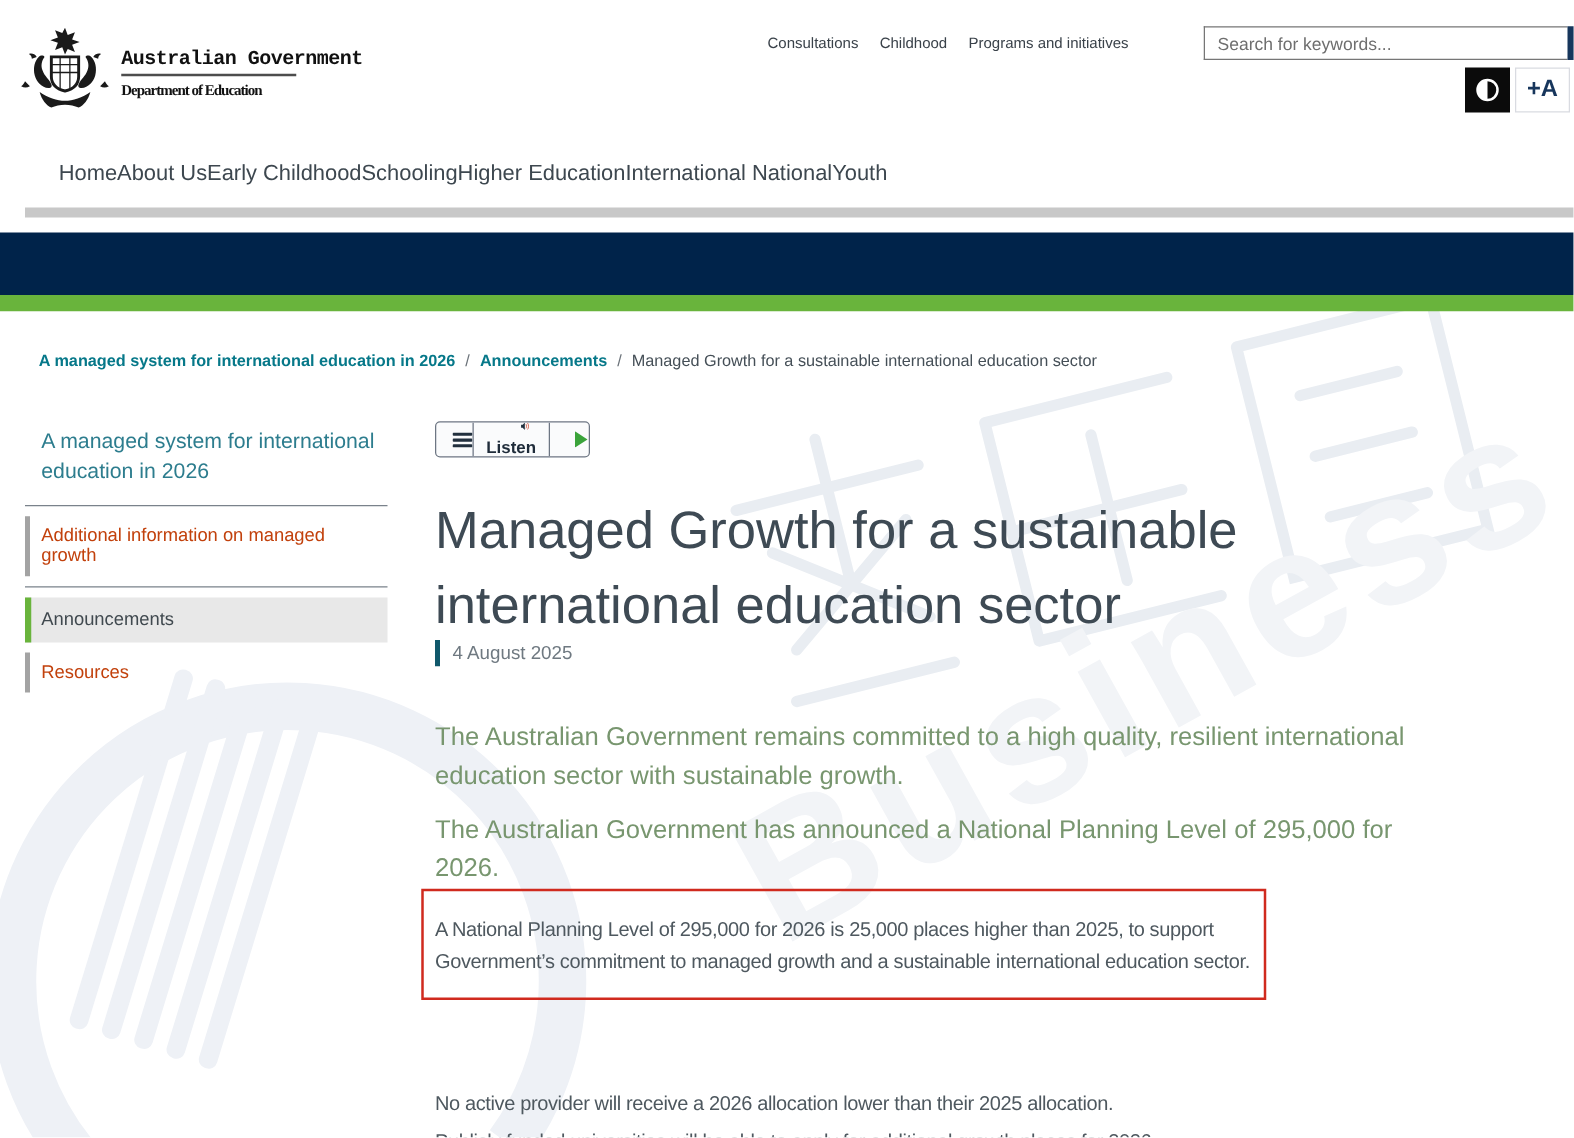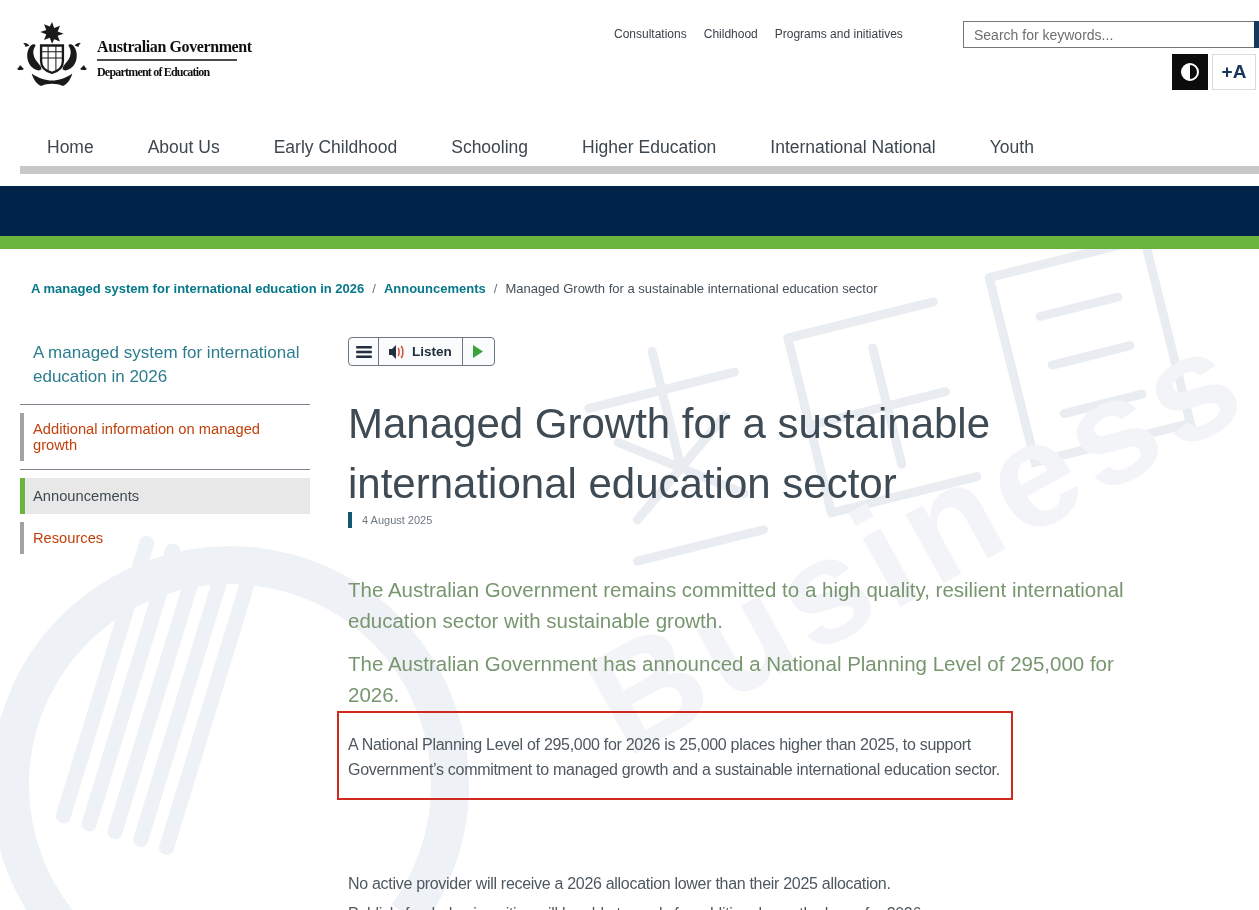--- a/index.html
+++ b/index.html
@@ -10,41 +10,41 @@
   .wm{position:absolute;z-index:1;pointer-events:none;}
   .wm-latin{font-weight:700;font-size:148px;letter-spacing:8px;color:#f2f4f7;
             transform:rotate(-29deg);transform-origin:0 0;white-space:nowrap;}
   .wm-cjk{transform:rotate(-14deg);transform-origin:0 0;}
 
   
   .abs{position:absolute;z-index:2;}
 
   
   .logo-text{left:97px;top:38px;width:160px;}
-  .logo-gov{font-family:Liberation Serif, serif;font-weight:700;font-size:16px;
+  .logo-gov{font-family:Liberation Mono, monospace;font-weight:700;font-size:16px;
             letter-spacing:-0.4px;color:#111;white-space:nowrap;}
   .logo-divider{width:140px;height:2px;background:#4d4d4d;margin:3px 0 4px;}
   .logo-dept{font-family:"Liberation Serif","DejaVu Serif",serif;font-weight:700;font-size:12px;
              letter-spacing:-0.8px;color:#111;white-space:nowrap;}
   .utility{left:614px;top:27px;display:flex;gap:17px;font-size:12px;color:#3a424a;}
   .utility a{color:#3a424a;text-decoration:none;cursor:pointer;}
   .searchbar{left:963px;top:21px;width:318px;height:27px;display:flex;}
   .searchbar input{flex:1;border:1px solid #767676;border-right:none;padding:0 10px;font-size:14px;
                    color:#444;outline:none;font-family:inherit;}
   .searchbar input::placeholder{color:#6e6e6e;}
   .search-btn{width:27px;background:#17365c;border:none;display:flex;align-items:center;
               justify-content:center;cursor:pointer;}
   .contrast-btn{left:1172px;top:54px;width:36px;height:36px;background:#0b0b0b;border:none;
                 display:flex;align-items:center;justify-content:center;cursor:pointer;}
   .fontsize-btn{left:1212px;top:54px;width:44px;height:36px;background:#fff;border:1px solid #d9dbe1;
                 color:#17365c;font-weight:700;font-size:19px;cursor:pointer;font-family:inherit;}
 
   
-  .main-nav{left:0;top:128px;right:0;height:38px;display:flex;align-items:center;
-            padding-left:47px;gap:54px;font-size:17.5px;color:#3d474f;}
+  .main-nav{left:0;top:128px;right:0;height:38px;display:flex;
+            padding-left:47px;font-size:17.5px;color:#3d474f;}
   .main-nav a{color:#3d474f;text-decoration:none;cursor:pointer;white-space:nowrap;}
   .nav-shadow{left:20px;top:166px;right:0;height:8px;background:#c8c8c8;}
   .banner-navy{left:0;top:186px;width:100%;height:50px;background:#00234a;}
   .banner-green{left:0;top:236px;width:100%;height:13px;background:#69b43c;}
 
   
   .breadcrumb{left:31px;top:281px;font-size:13px;display:flex;align-items:baseline;flex-wrap:nowrap;}
   .breadcrumb a{color:#067889;font-weight:700;text-decoration:none;cursor:pointer;}
   .crumb-sep{color:#6b7279;margin:0 8px;}
   .crumb-current{color:#454f57;}
@@ -56,29 +56,29 @@
   .side-rule{height:1px;background:#7a828b;margin-top:15px;}
   .side-item{display:block;margin-top:8px;border-left:4px solid #a3a3a3;padding:8px 4px 8px 9px;
              font-size:14.7px;color:#c2410c;text-decoration:none;cursor:pointer;}
   .side-item.active{border-left:5px solid #69b43c;background:#e8e8e8;padding:10px 4px 10px 8px;
                     color:#40494f;}
   .side-rule.r2{margin-top:8px;}
 
   
   .listen{left:348px;top:337px;display:inline-flex;align-items:stretch;height:27px;
           border:1.5px solid #6d7683;border-radius:4px;overflow:hidden;background:#fafbfc;}
-  .listen-cell{display:flex;align-items:center;justify-content:center;cursor:pointer;}
+  .listen-cell{display:flex;align-items:flex-end;justify-content:center;cursor:pointer;flex-direction:column;}
   .cell-menu{width:29px;}
   .cell-main{padding:0 10px;border-left:1.5px solid #6d7683;border-right:1.5px solid #6d7683;gap:6px;}
   .cell-main span{font-size:13.5px;font-weight:700;color:#1f2c3a;}
   .cell-play{width:31px;}
 
   .h1{left:348px;top:366px;width:810px;font-size:42px;line-height:60px;color:#3e4a54;font-weight:400;}
   .date-row{left:348px;top:512px;border-left:4px solid #10586b;padding:2px 0 2px 10px;
-            font-size:11px;color:#6f7981;}
+            font-size:15px;color:#6f7981;}
   .lead{left:348px;width:795px;font-size:20.5px;line-height:31.5px;color:#78966f;}
   .lead1{top:553px;}
   .lead2{top:627px;}
   .body-p{left:348px;width:680px;font-size:16px;line-height:24.5px;color:#4e585f;letter-spacing:-0.3px;}
   .hl-p{top:717px;}
   .p1{top:800px;}
   .p2{top:856px;}
   .p3{top:886px;}
   .red-box{left:337px;top:711px;width:672px;height:85px;border:2.5px solid #d02a1e;z-index:4;
            pointer-events:none;}

